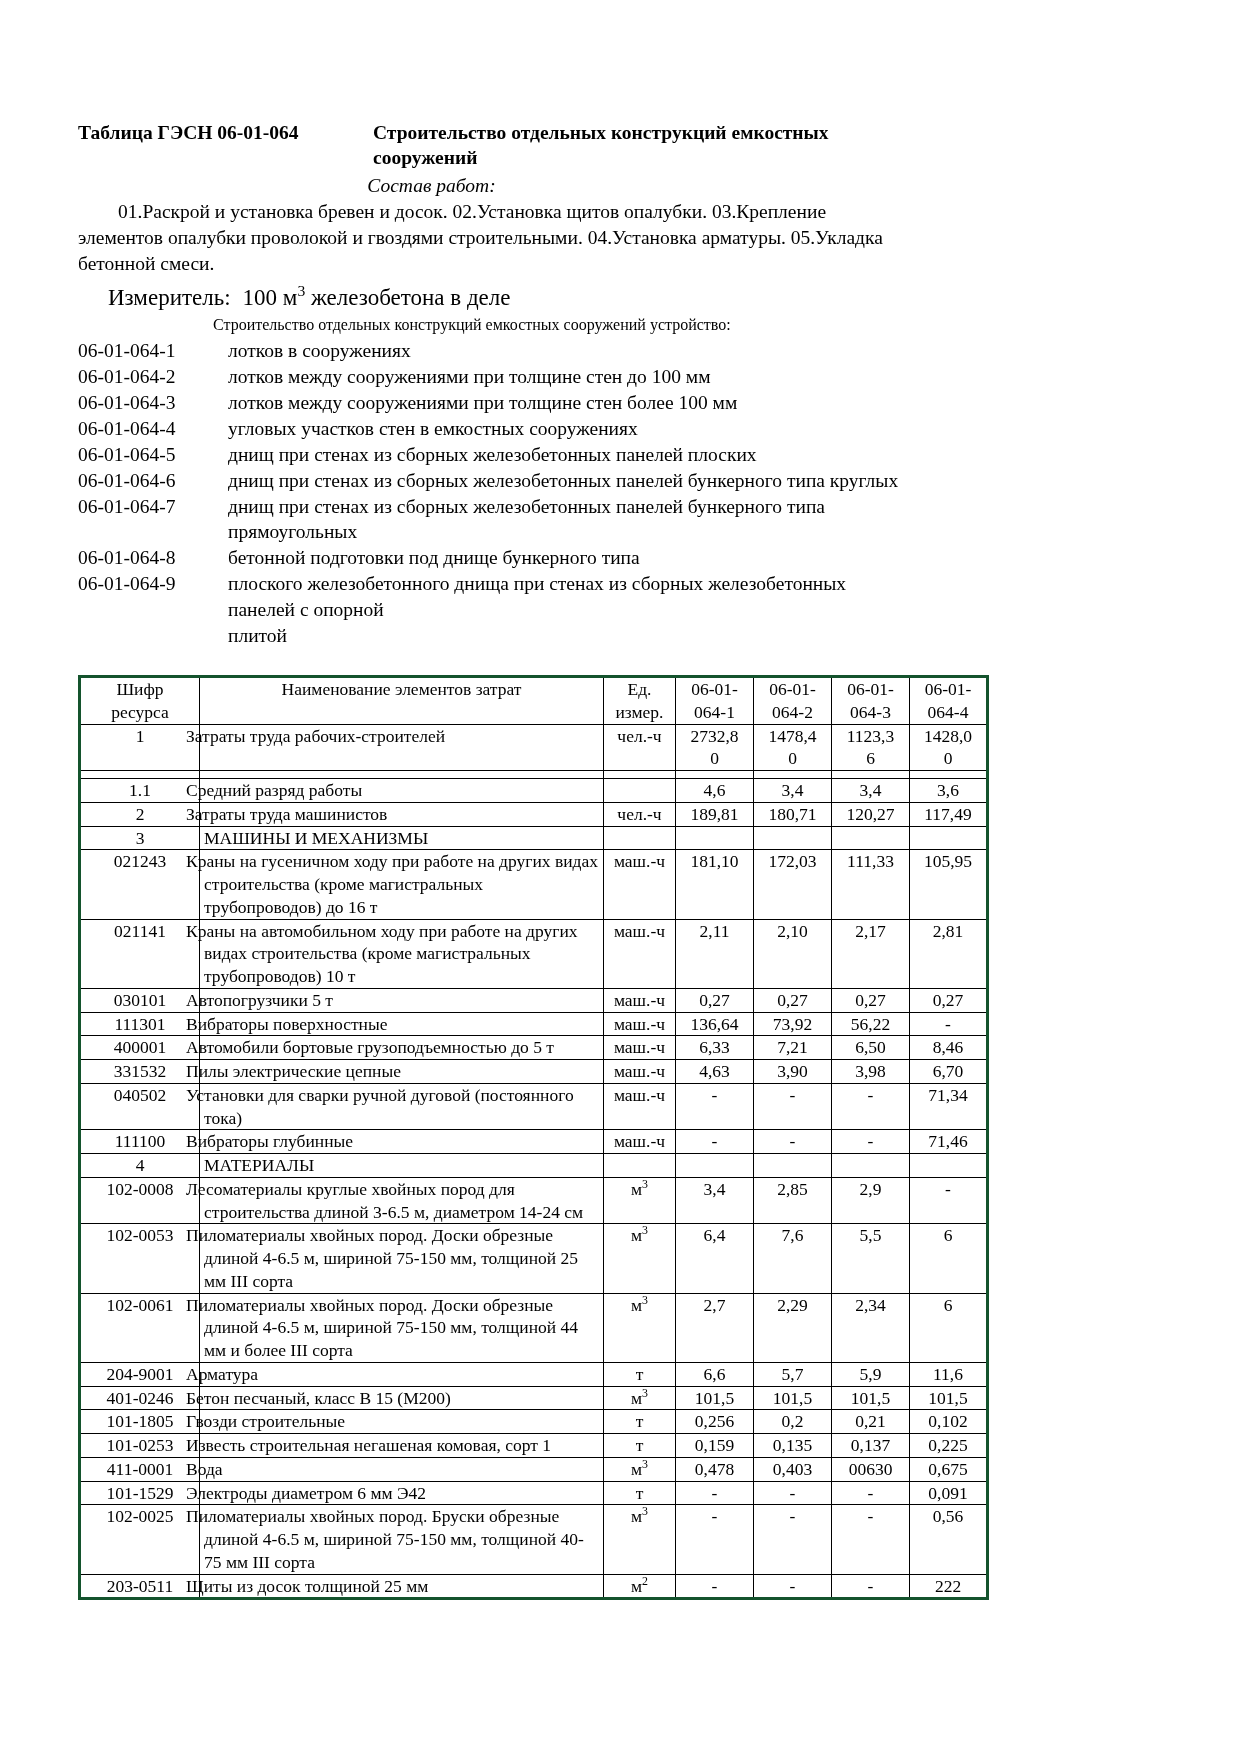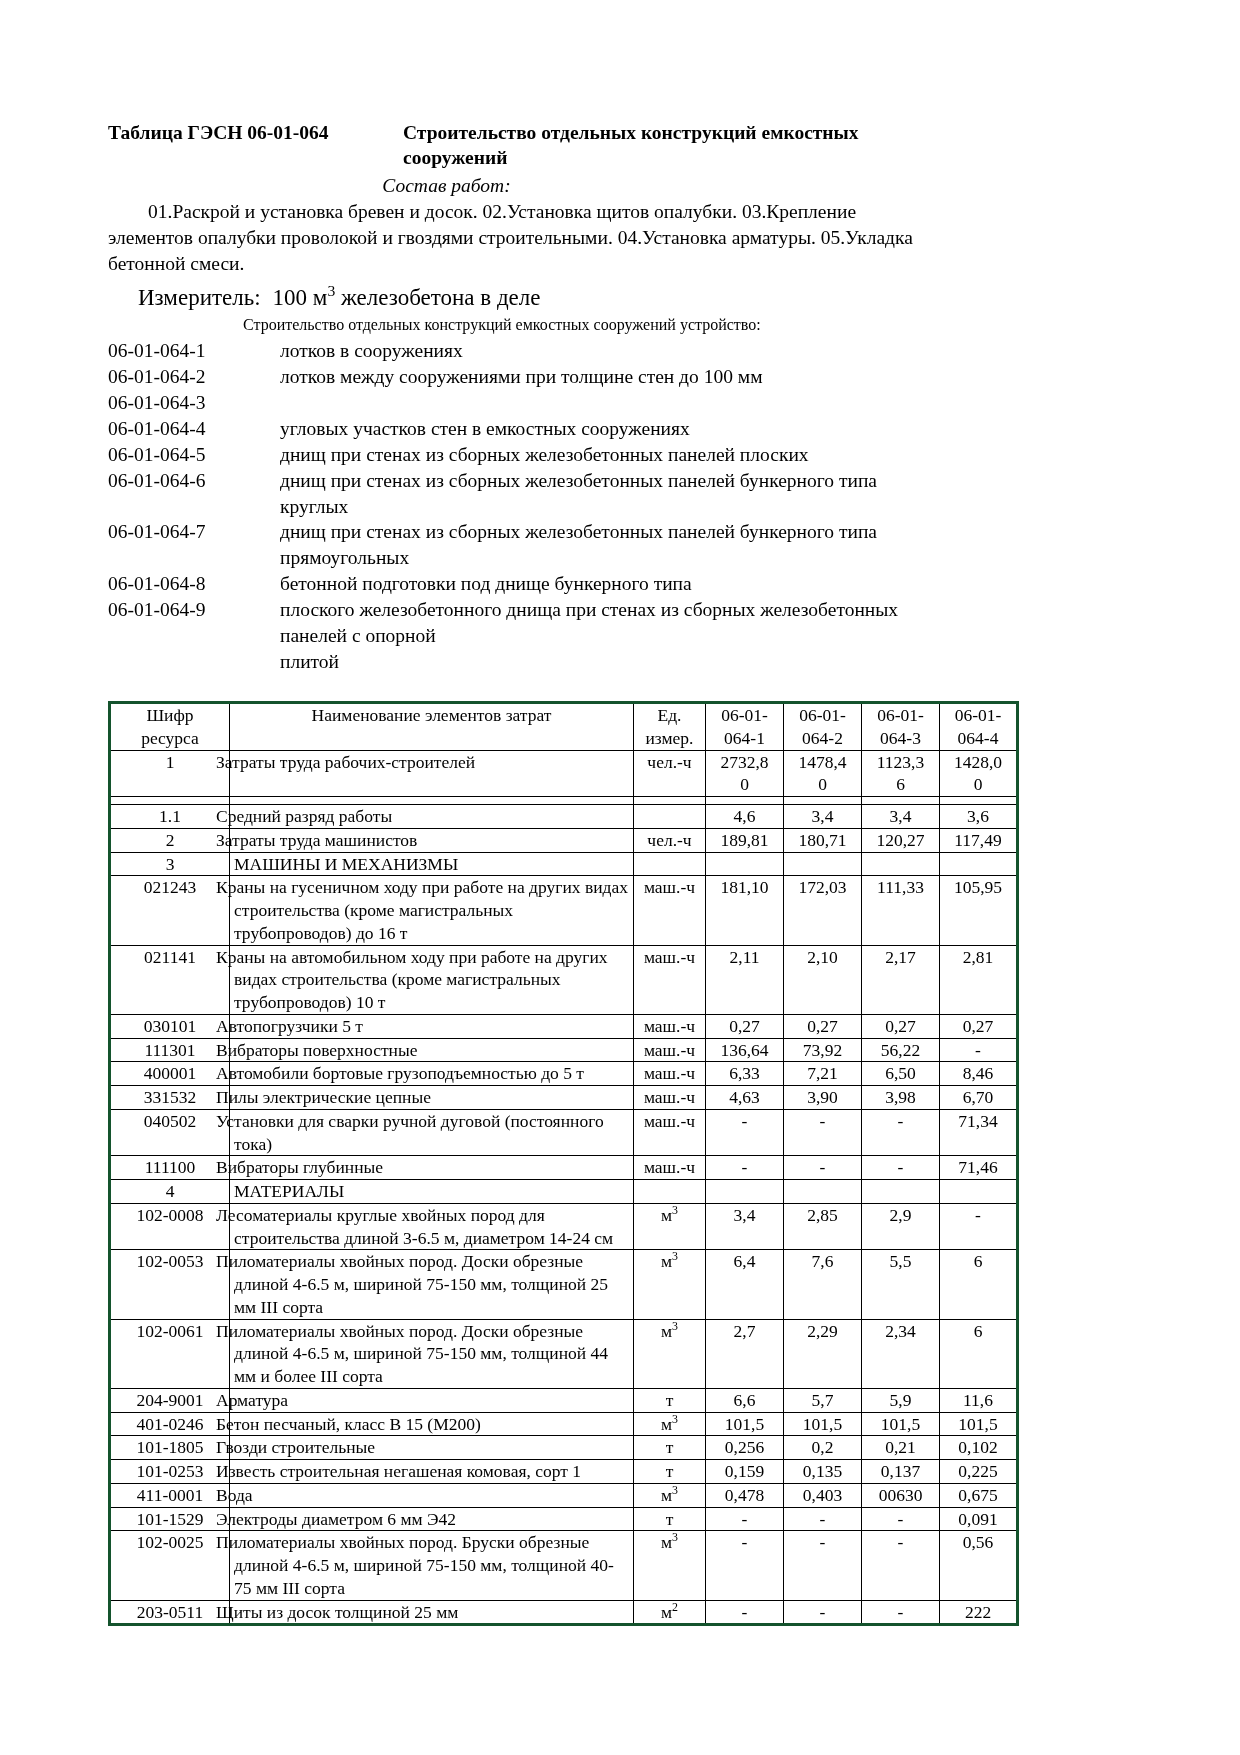--- a/index.html
+++ b/index.html
@@ -11,21 +11,21 @@
     width: 1240px;
     min-height: 1755px;
     font-family: "Liberation Serif", "DejaVu Serif", serif;
     color: #000000;
     -webkit-font-smoothing: antialiased;
   }
   .page {
     width: 1055px;
     min-height: 1755px;
     box-sizing: border-box;
-    padding: 120px 140px 40px 108px;
+    padding: 120px 140px 40px 78px;
     position: relative;
   }
 
   
   .head-row {
     display: flex;
     align-items: flex-start;
     font-weight: bold;
     font-size: 19.5px;
     line-height: 1.30;
@@ -82,21 +82,20 @@
     display: flex;
     align-items: flex-start;
   }
   .code-item .c-code {
     width: 150px;
     flex: none;
     white-space: nowrap;
   }
   .code-item .c-desc {
     flex: 1;
-    margin-left: 22px;
   }
   .code-item .c-desc .cont {
     display: block;
   }
 
   
   table.gesn {
     margin-top: 26px;
     border-collapse: collapse;
     width: 908px;
@@ -174,20 +173,21 @@
       <div class="code-item">
         <div class="c-code">06-01-064-1</div>
         <div class="c-desc">лотков в сооружениях</div>
       </div>
       <div class="code-item">
         <div class="c-code">06-01-064-2</div>
         <div class="c-desc">лотков между сооружениями при толщине стен до 100 мм</div>
       </div>
       <div class="code-item">
         <div class="c-code">06-01-064-3</div>
+        <div class="c-desc">лотков между сооружениями при толщине стен более 100 мм</div>
       </div>
       <div class="code-item">
         <div class="c-code">06-01-064-4</div>
         <div class="c-desc">угловых участков стен в емкостных сооружениях</div>
       </div>
       <div class="code-item">
         <div class="c-code">06-01-064-5</div>
         <div class="c-desc">днищ при стенах из сборных железобетонных панелей  плоских</div>
       </div>
       <div class="code-item">

